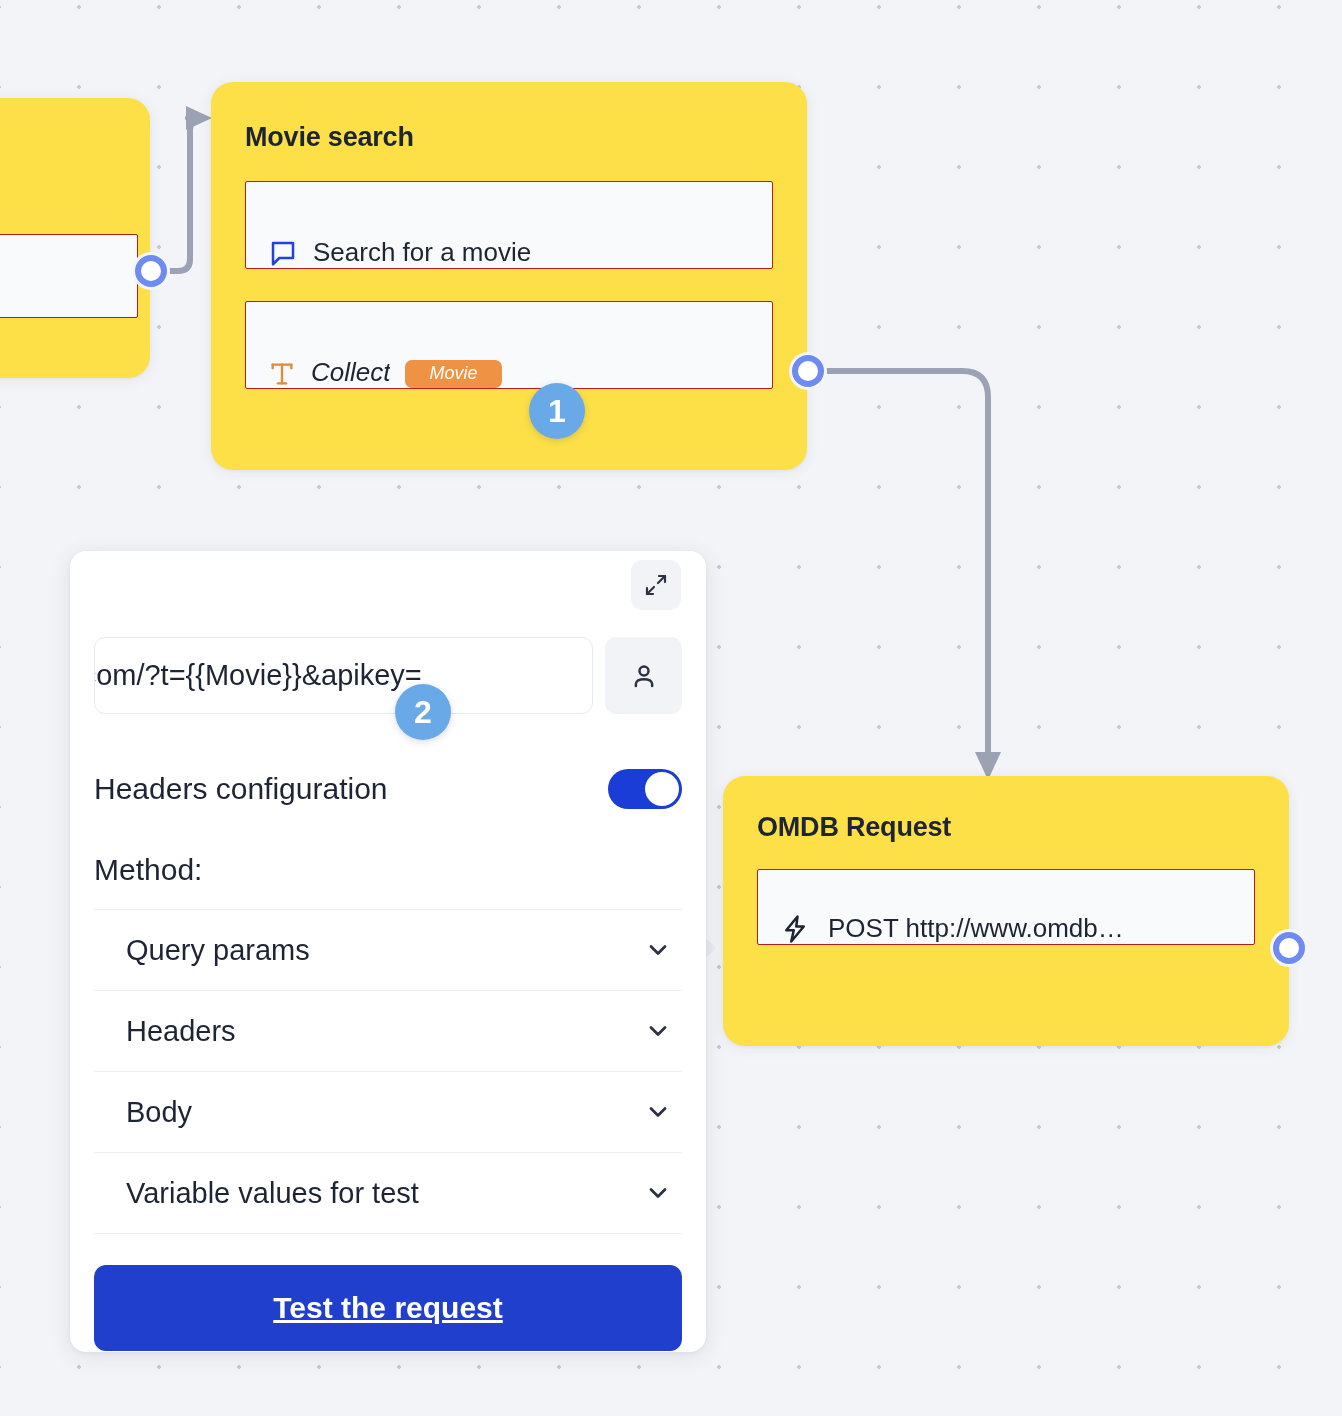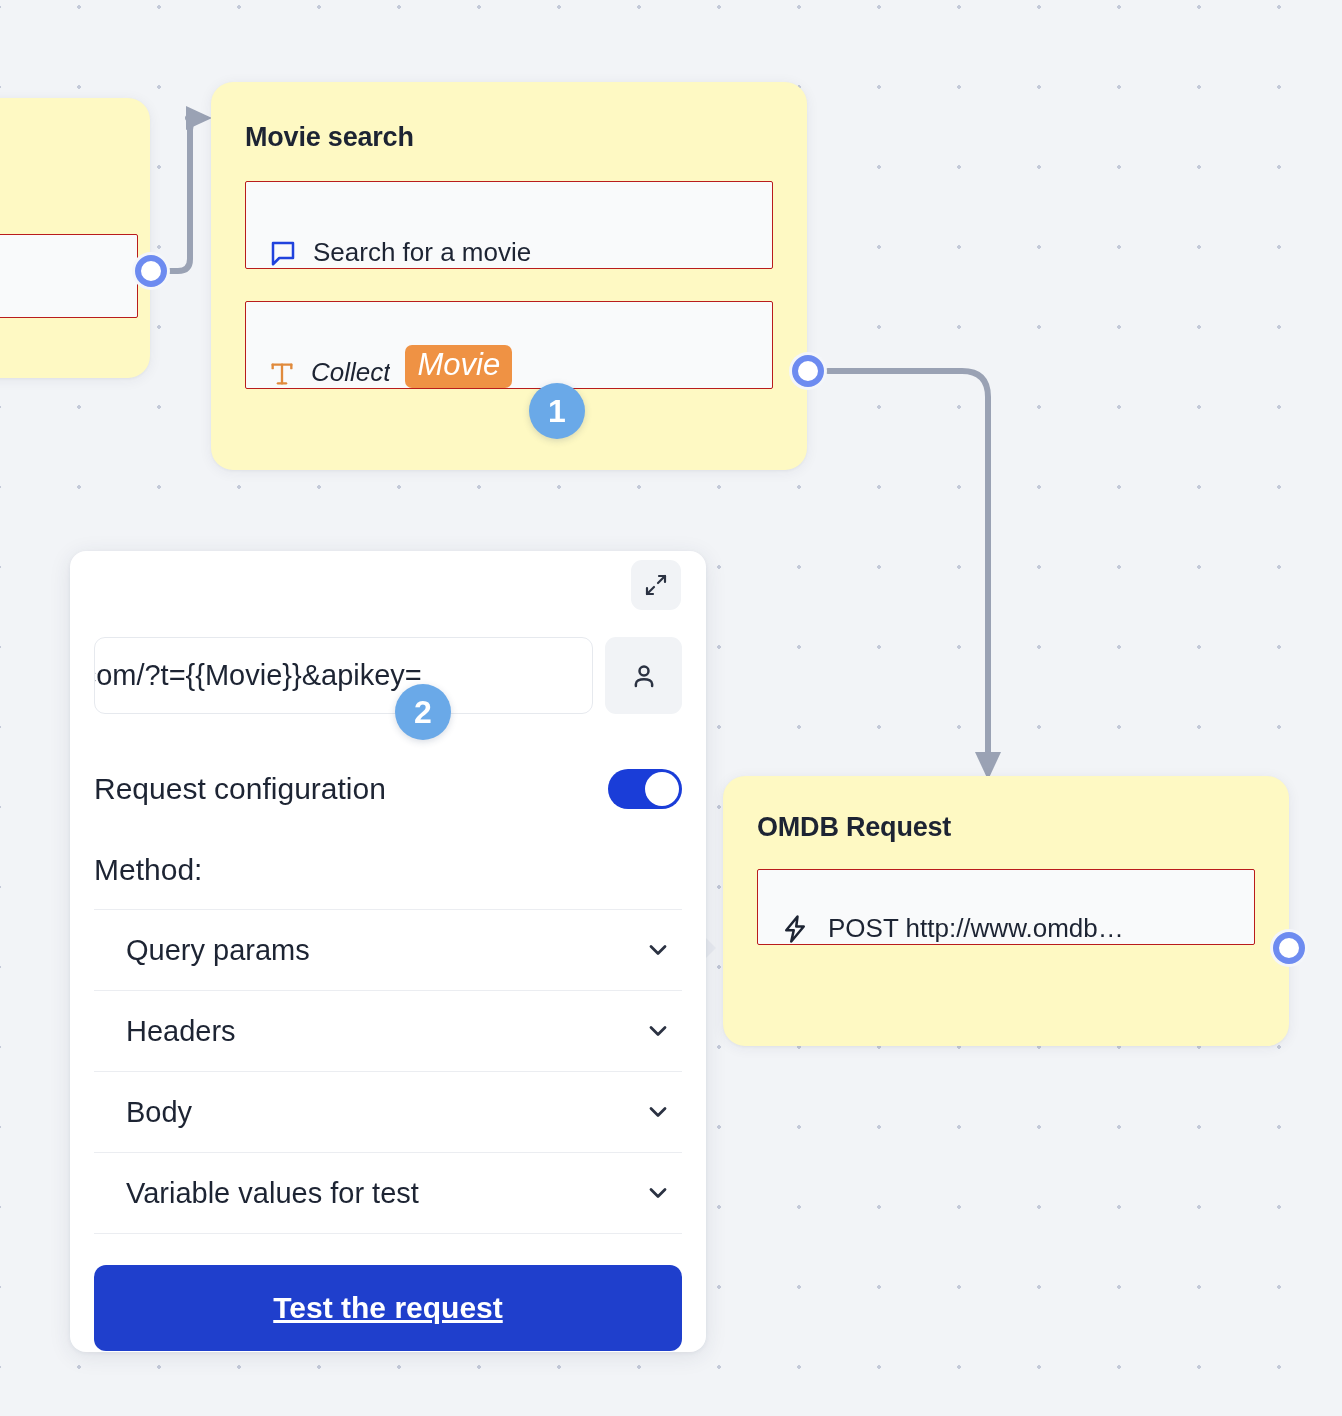--- a/index.html
+++ b/index.html
@@ -26,21 +26,21 @@
     inset: 0;
     width: 1342px;
     height: 1416px;
     pointer-events: none;
     z-index: 1;
   }
 
   
   .node {
     position: absolute;
-    background: #fef9c3;
+    background: #fde047;
     border-radius: 22px;
     box-shadow: 0 2px 14px rgba(40, 52, 82, 0.065),
                 0 1px 3px rgba(40, 52, 82, 0.05);
     z-index: 3;
   }
 
   .node-title {
     font-size: 27px;
     font-weight: 700;
     color: #1d2433;
@@ -100,22 +100,22 @@
 
   
   .icon { display: inline-flex; align-items: center; justify-content: center; flex: none; }
   .icon svg { display: block; }
 
   .chip {
     display: inline-block;
     background: #ef9244;
     color: #ffffff;
     border-radius: 7px;
-    padding: 3px 12px 5px;
-    font-size: 31px;
+    padding: 3px 24px 5px;
+    font-size: 18px;
     line-height: 1.12;
   }
 
   .row-text { white-space: nowrap; overflow: hidden; }
 
   
   .handle {
     position: absolute;
     width: 38px;
     height: 38px;
@@ -385,21 +385,21 @@
       <input id="url-input" type="text" value="pi.com/?t={{Movie}}&amp;apikey=" style="">
       <button id="auth-button">
         <svg width="30" height="30" viewBox="0 0 24 24" fill="none" stroke="#2b3242" stroke-width="2" stroke-linecap="round" stroke-linejoin="round">
           <circle cx="12" cy="8" r="3.6"></circle>
           <path d="M5.5 20 v-1.6 c0-2.4 2.9-3.9 6.5-3.9 s6.5 1.5 6.5 3.9 V20"></path>
         </svg>
       </button>
     </div>
 
     <div class="adv-row">
-      <span class="adv-label">Request configuration</span>
+      <span class="adv-label">Headers configuration</span>
       <button class="toggle"></button>
     </div>
 
     <div class="method-row">
       <span class="method-label">Method:</span>
     </div>
 
     <div class="accordion-item">
       <span class="accordion-label">Query params</span>
       <span class="icon">

